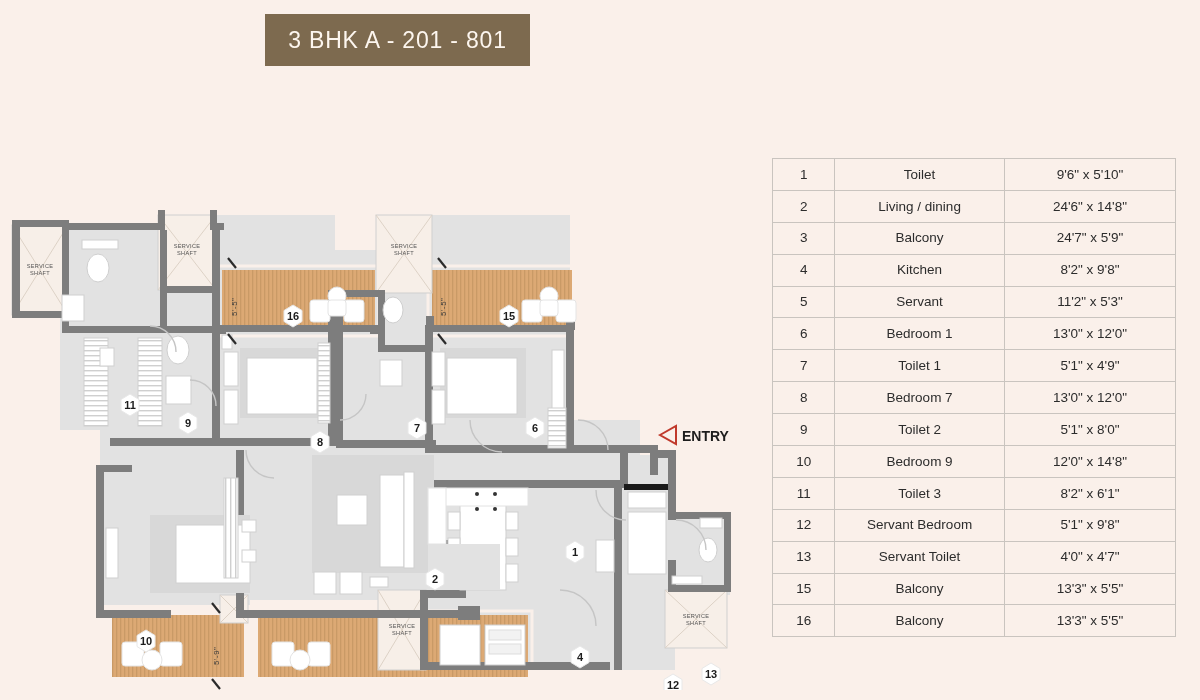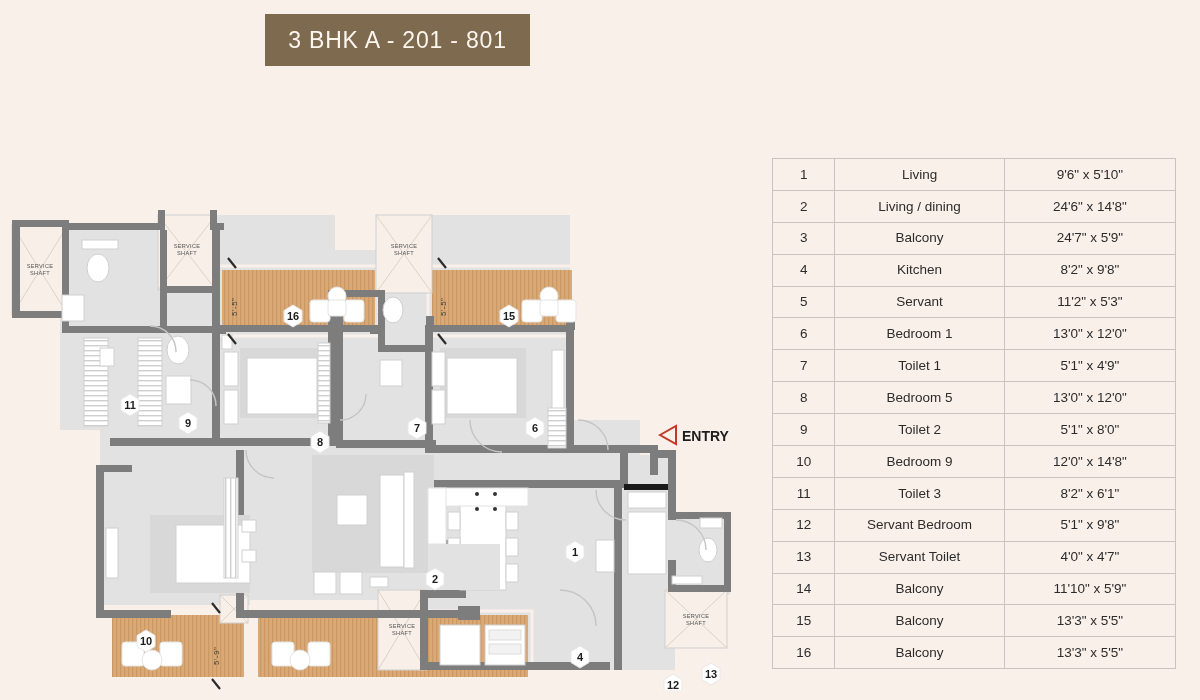--- a/index.html
+++ b/index.html
@@ -380,21 +380,21 @@
           <polygon points="293,185 302,190.5 302,201.5 293,207 284,201.5 284,190.5" fill="#ffffff" stroke="#e8e8e8"></polygon>
           <text x="293" y="200" text-anchor="middle" font-size="11" font-weight="bold" fill="#1d1d1d" font-family="Liberation Sans, sans-serif">16</text>
         </g>
     </svg>
   </div>
 
   <table class="legend">
     <tbody id="legend-body">
         <tr>
           <td class="c-no">1</td>
-          <td class="c-name">Living</td>
+          <td class="c-name">Toilet</td>
           <td class="c-dim">9'6" x 5'10"</td>
         </tr>
         <tr>
           <td class="c-no">2</td>
           <td class="c-name">Living / dining</td>
           <td class="c-dim">24'6" x 14'8"</td>
         </tr>
         <tr>
           <td class="c-no">3</td>
           <td class="c-name">Balcony</td>
@@ -415,21 +415,21 @@
           <td class="c-name">Bedroom 1</td>
           <td class="c-dim">13'0" x 12'0"</td>
         </tr>
         <tr>
           <td class="c-no">7</td>
           <td class="c-name">Toilet 1</td>
           <td class="c-dim">5'1" x 4'9"</td>
         </tr>
         <tr>
           <td class="c-no">8</td>
-          <td class="c-name">Bedroom 5</td>
+          <td class="c-name">Bedroom 7</td>
           <td class="c-dim">13'0" x 12'0"</td>
         </tr>
         <tr>
           <td class="c-no">9</td>
           <td class="c-name">Toilet 2</td>
           <td class="c-dim">5'1" x 8'0"</td>
         </tr>
         <tr>
           <td class="c-no">10</td>
           <td class="c-name">Bedroom 9</td>
@@ -444,25 +444,20 @@
           <td class="c-no">12</td>
           <td class="c-name">Servant Bedroom</td>
           <td class="c-dim">5'1" x 9'8"</td>
         </tr>
         <tr>
           <td class="c-no">13</td>
           <td class="c-name">Servant Toilet</td>
           <td class="c-dim">4'0" x 4'7"</td>
         </tr>
         <tr>
-          <td class="c-no">14</td>
-          <td class="c-name">Balcony</td>
-          <td class="c-dim">11'10" x 5'9"</td>
-        </tr>
-        <tr>
           <td class="c-no">15</td>
           <td class="c-name">Balcony</td>
           <td class="c-dim">13'3" x 5'5"</td>
         </tr>
         <tr>
           <td class="c-no">16</td>
           <td class="c-name">Balcony</td>
           <td class="c-dim">13'3" x 5'5"</td>
         </tr>
       </tbody>

